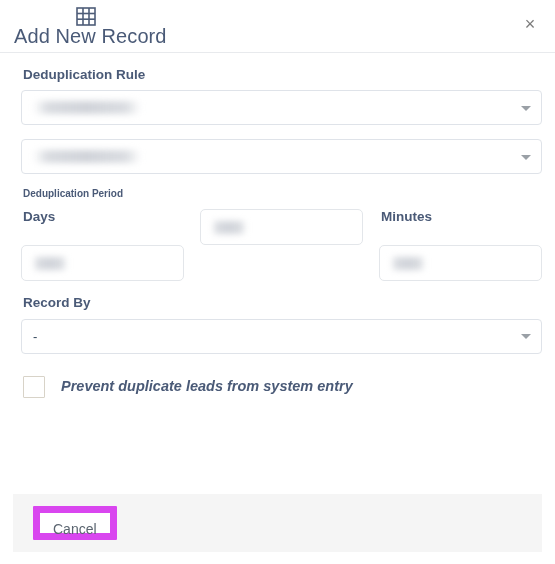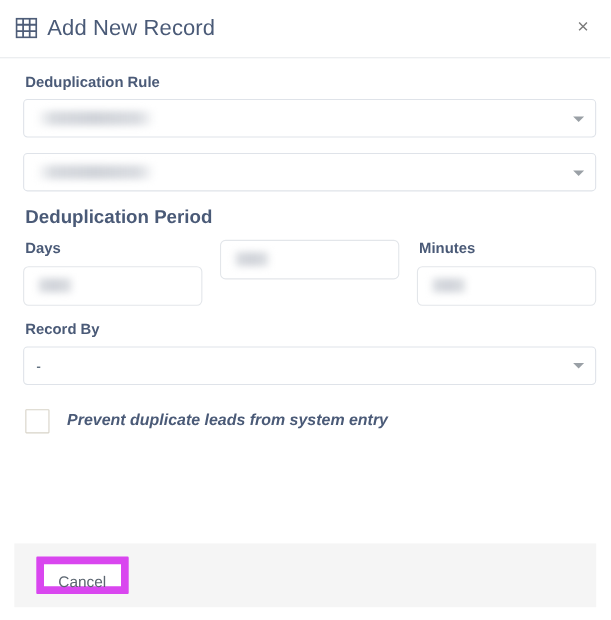--- a/index.html
+++ b/index.html
@@ -28,21 +28,22 @@
     position: relative;
     height: 53px;
     border-bottom: 1px solid #e8eaed;
     display: flex;
     align-items: center;
     padding: 0 14px;
     box-sizing: border-box;
   }
   .header-left {
     display: flex;
-    align-items: flex-start;
+    align-items: center;
+    flex-direction: column;
   }
   .grid-icon {
     width: 20px;
     height: 19px;
     display: block;
     margin-right: 9px;
     color: #4e5d78;
   }
   .modal-title {
     font-size: 20px;
@@ -76,21 +77,21 @@
   }
 
   .field-label {
     font-size: 13.5px;
     font-weight: bold;
     color: #4a5a77;
     margin: 0 0 7px 2px;
     line-height: 1.2;
   }
   .section-label {
-    font-size: 17px;
+    font-size: 10px;
     font-weight: bold;
     color: #4a5a77;
     margin: 0 0 9px 2px;
     line-height: 1.2;
   }
 
   .form-group { margin-bottom: 14px; }
 
   .select-box {
     position: relative;
@@ -149,21 +150,21 @@
     display: flex;
     align-items: center;
     padding: 0 11px;
   }
 
   .period-row {
     display: flex;
     gap: 16px;
   }
   .period-col { width: 164px; }
-  .period-col .field-label { margin-bottom: 8px; }
+  .period-col .field-label { margin-bottom: 20px; }
 
   
   .checkbox-row {
     display: flex;
     align-items: center;
     margin: 22px 0 0 2px;
     font-style: italic;
   }
   .checkbox {
     width: 22px;

